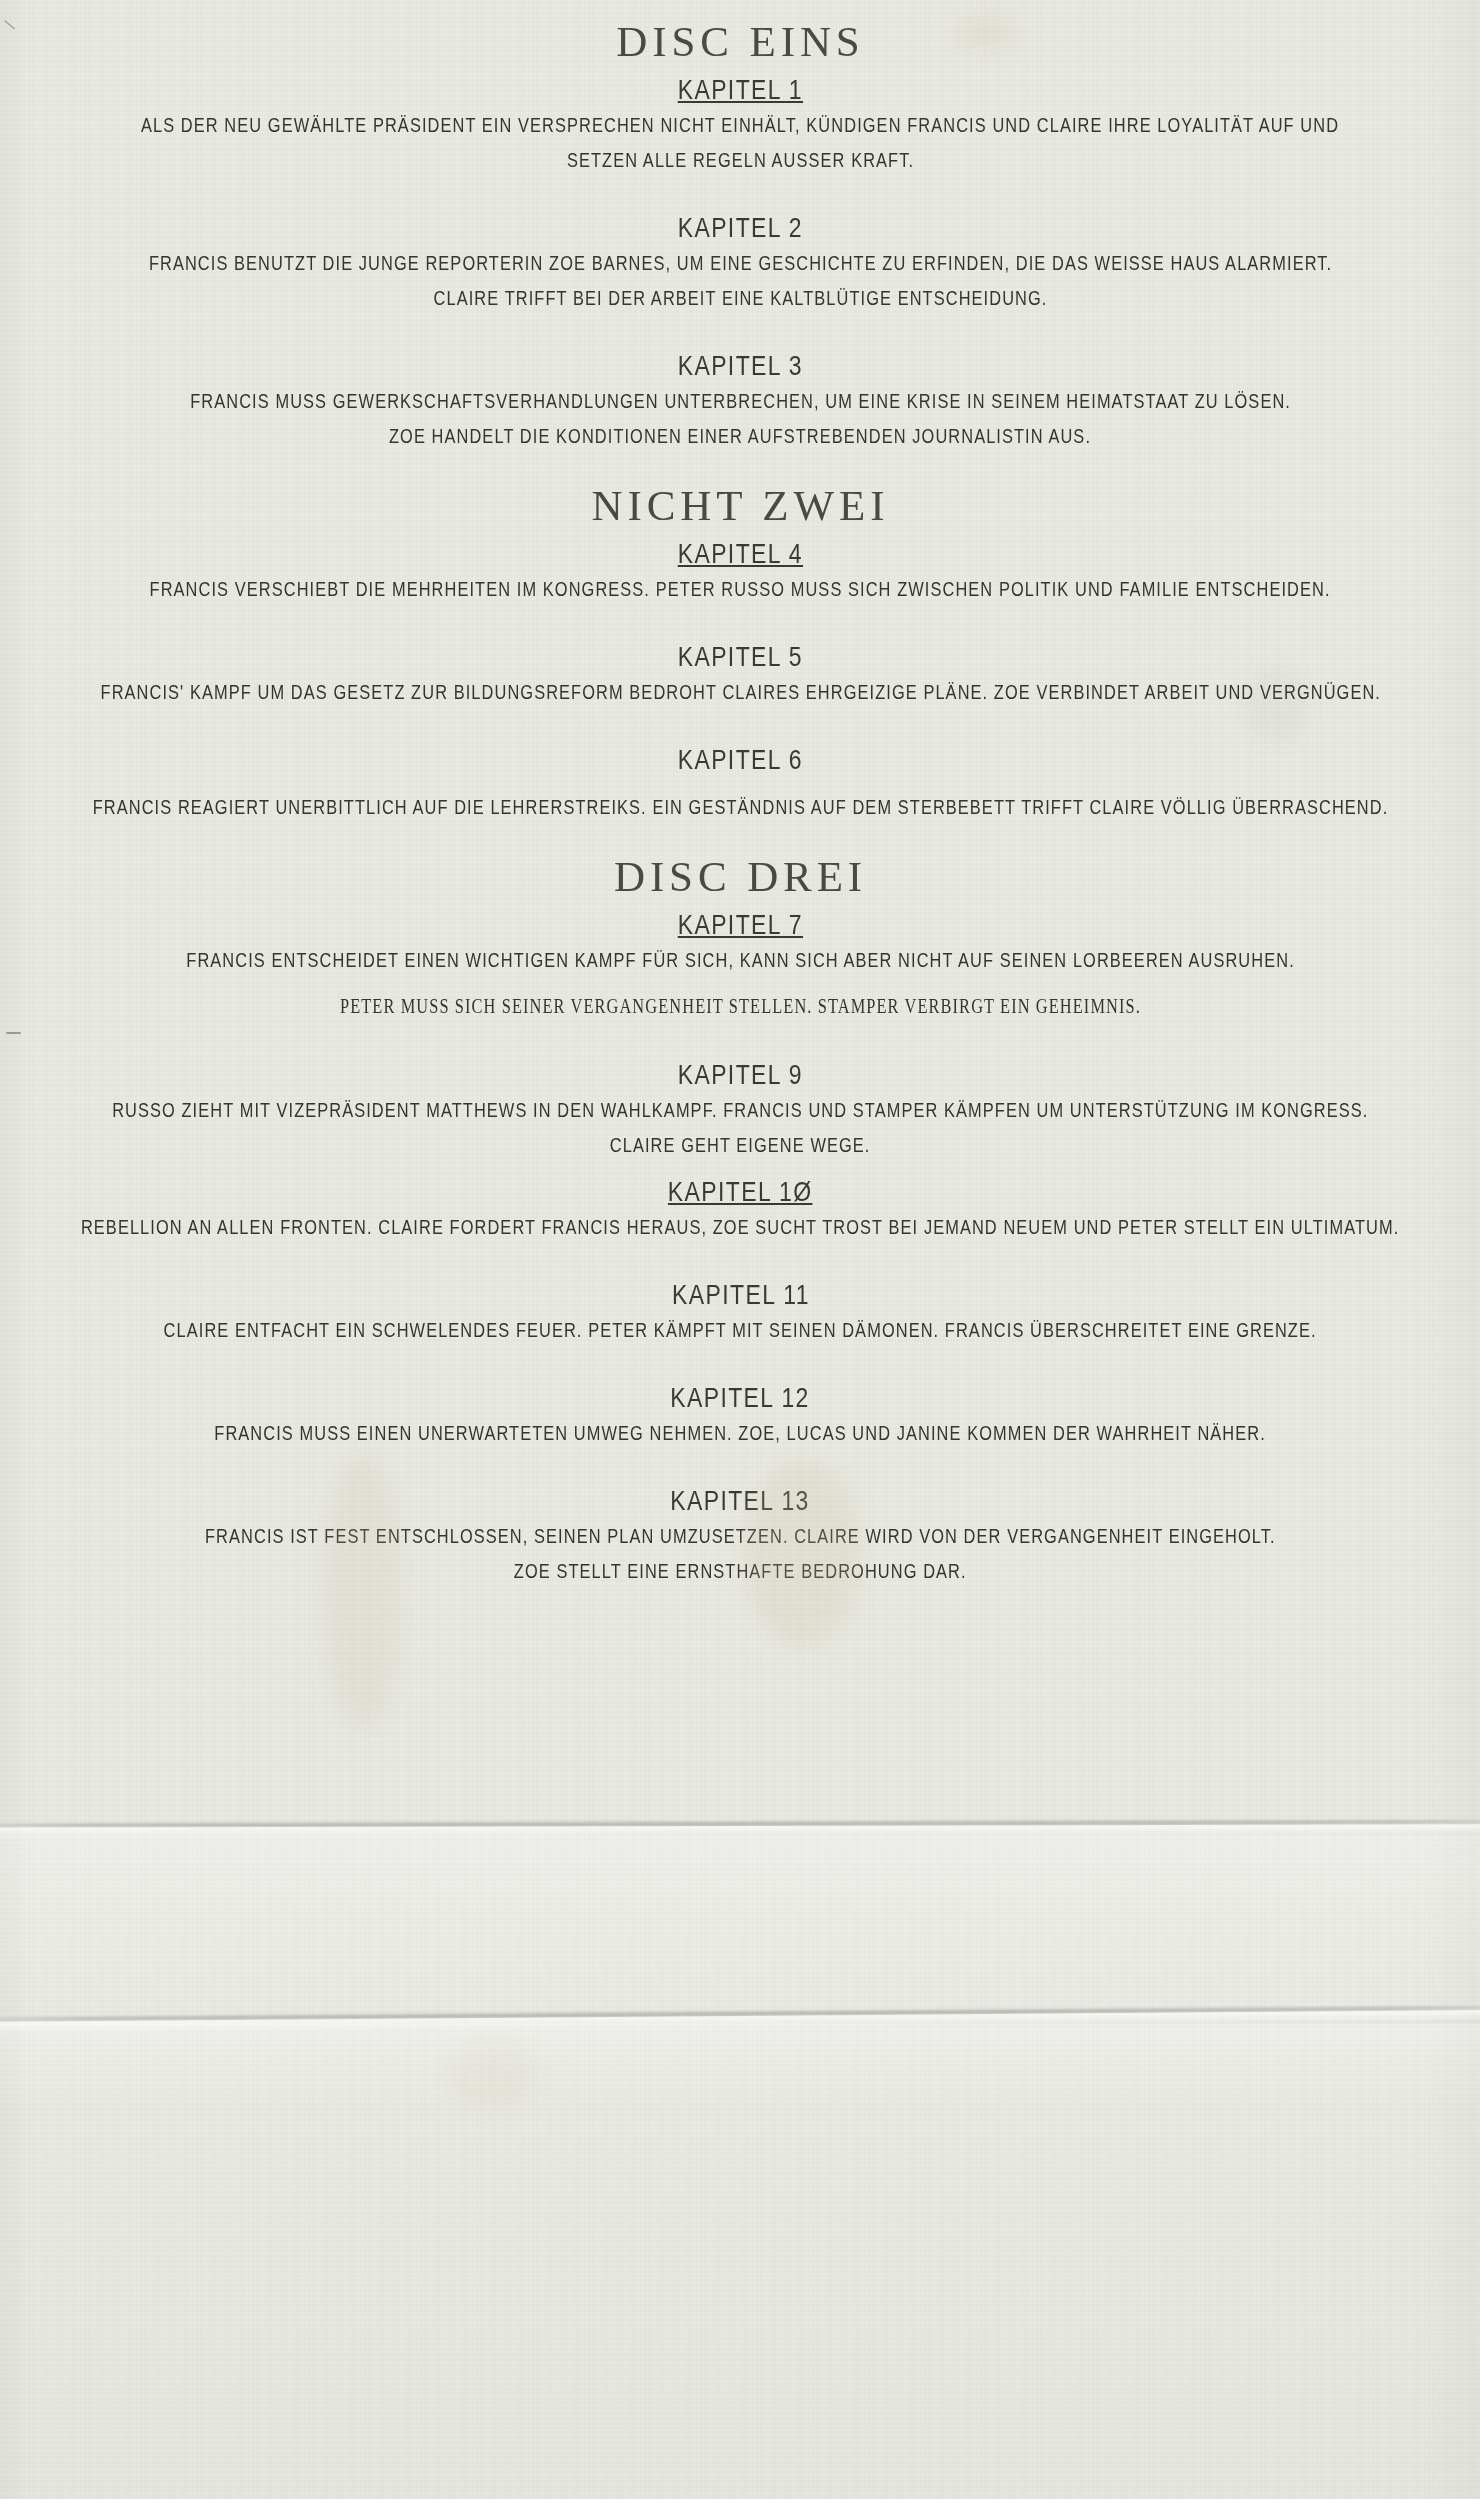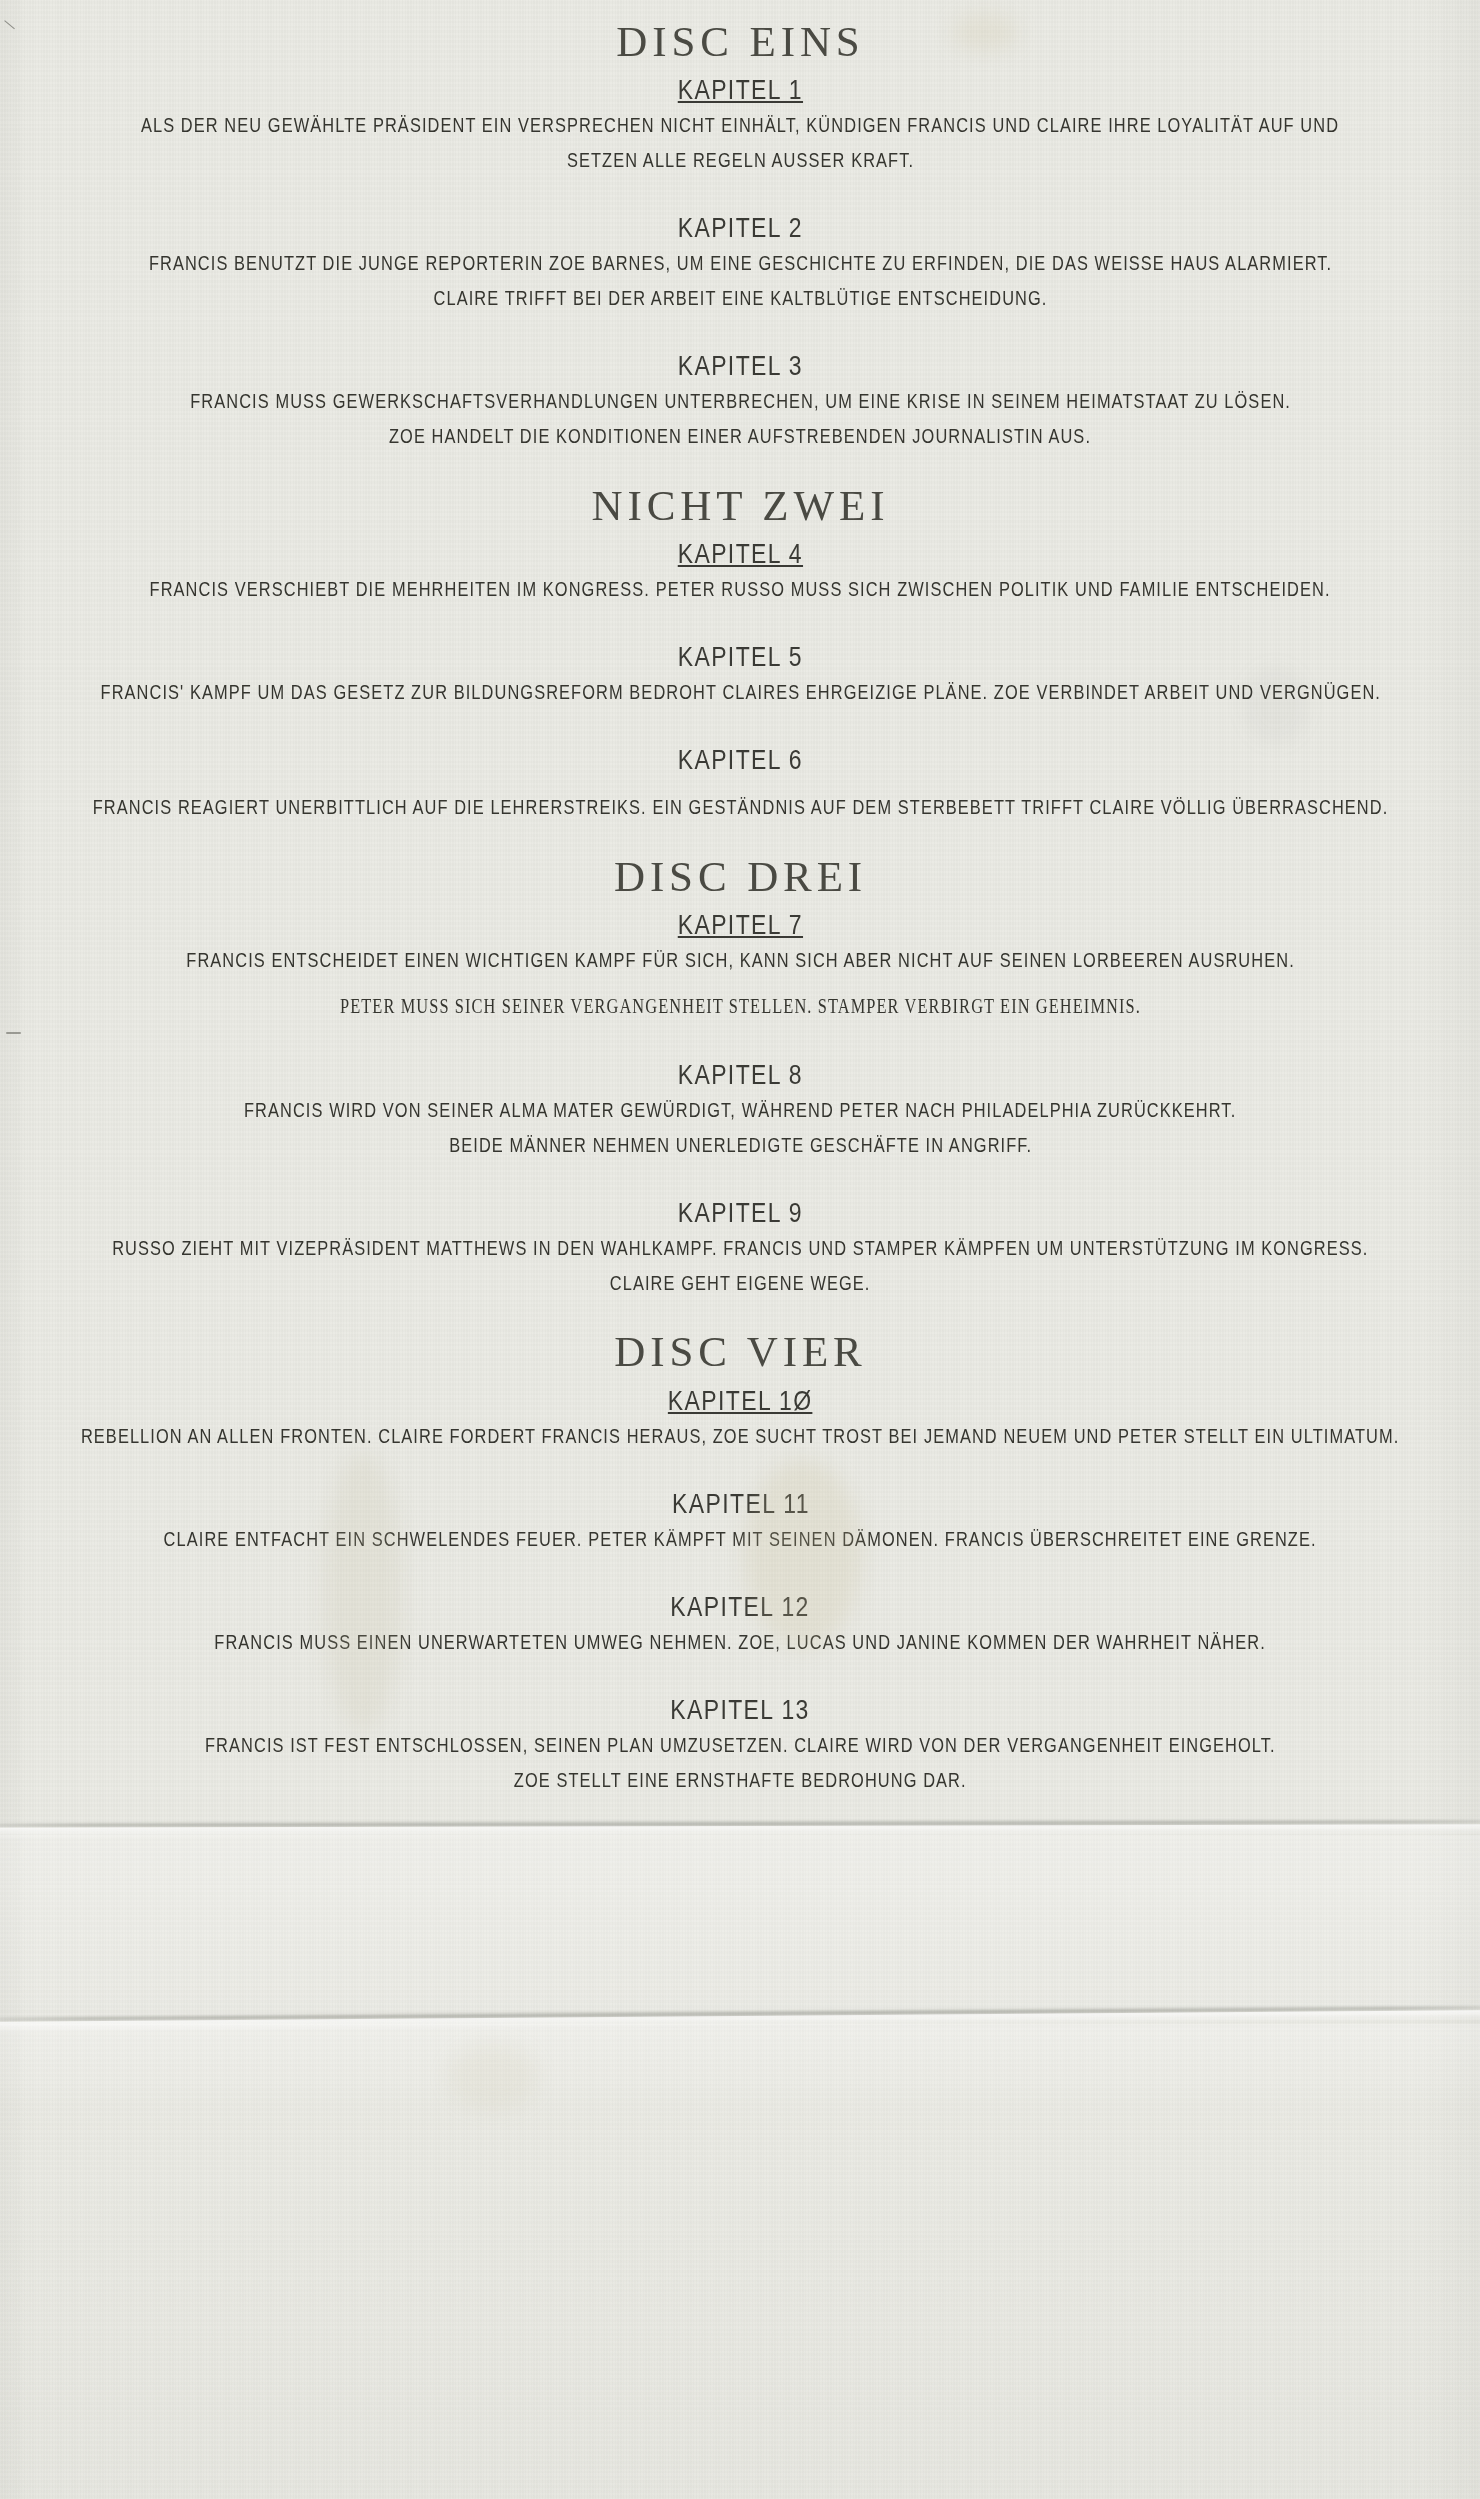--- a/index.html
+++ b/index.html
@@ -165,43 +165,31 @@
           </h3>
           <p class="line" style="margin: 0px;">
             <span>FRANCIS ENTSCHEIDET EINEN WICHTIGEN KAMPF FÜR SICH, KANN SICH ABER NICHT AUF SEINEN LORBEEREN AUSRUHEN.</span>
           </p>
           <p class="line" style="margin: 12px; font-family: Liberation Serif, serif;">
             <span>PETER MUSS SICH SEINER VERGANGENHEIT STELLEN. STAMPER VERBIRGT EIN GEHEIMNIS.</span>
           </p>
         </div>
         <div class="chapter">
           <h3 class="chapter-title">
-            <span>KAPITEL 8</span>
-          </h3>
-          <p class="line" style="margin: 0px;">
-            <span>FRANCIS WIRD VON SEINER ALMA MATER GEWÜRDIGT, WÄHREND PETER NACH PHILADELPHIA ZURÜCKKEHRT.</span>
-          </p>
-          <p class="line" style="margin: 0px;">
-            <span>BEIDE MÄNNER NEHMEN UNERLEDIGTE GESCHÄFTE IN ANGRIFF.</span>
-          </p>
-        </div>
-        <div class="chapter">
-          <h3 class="chapter-title">
             <span>KAPITEL 9</span>
           </h3>
           <p class="line" style="margin: 0px;">
             <span>RUSSO ZIEHT MIT VIZEPRÄSIDENT MATTHEWS IN DEN WAHLKAMPF. FRANCIS UND STAMPER KÄMPFEN UM UNTERSTÜTZUNG IM KONGRESS.</span>
           </p>
           <p class="line" style="margin: 0px;">
             <span>CLAIRE GEHT EIGENE WEGE.</span>
           </p>
         </div>
       </section>
       <section class="disc-section">
-        <h2 class="disc-title">DISC VIER</h2>
         <div class="chapter">
           <h3 class="chapter-title">
             <span>KAPITEL 1Ø</span>
           </h3>
           <p class="line" style="margin: 0px;">
             <span>REBELLION AN ALLEN FRONTEN. CLAIRE FORDERT FRANCIS HERAUS, ZOE SUCHT TROST BEI JEMAND NEUEM UND PETER STELLT EIN ULTIMATUM.</span>
           </p>
         </div>
         <div class="chapter">
           <h3 class="chapter-title">

